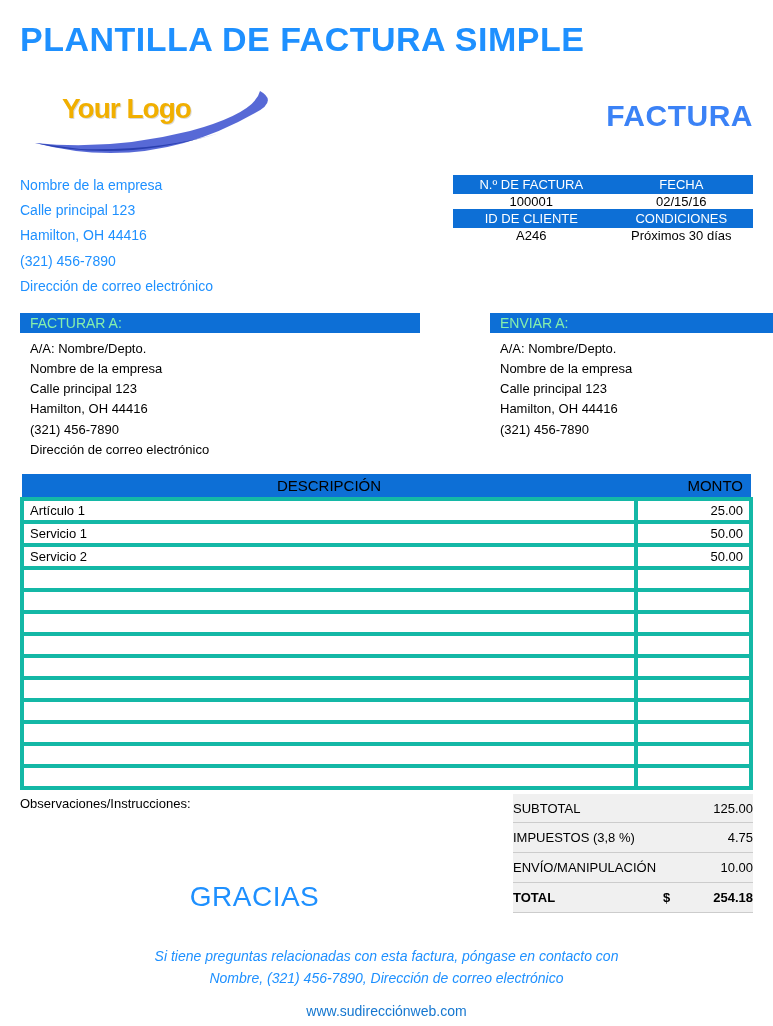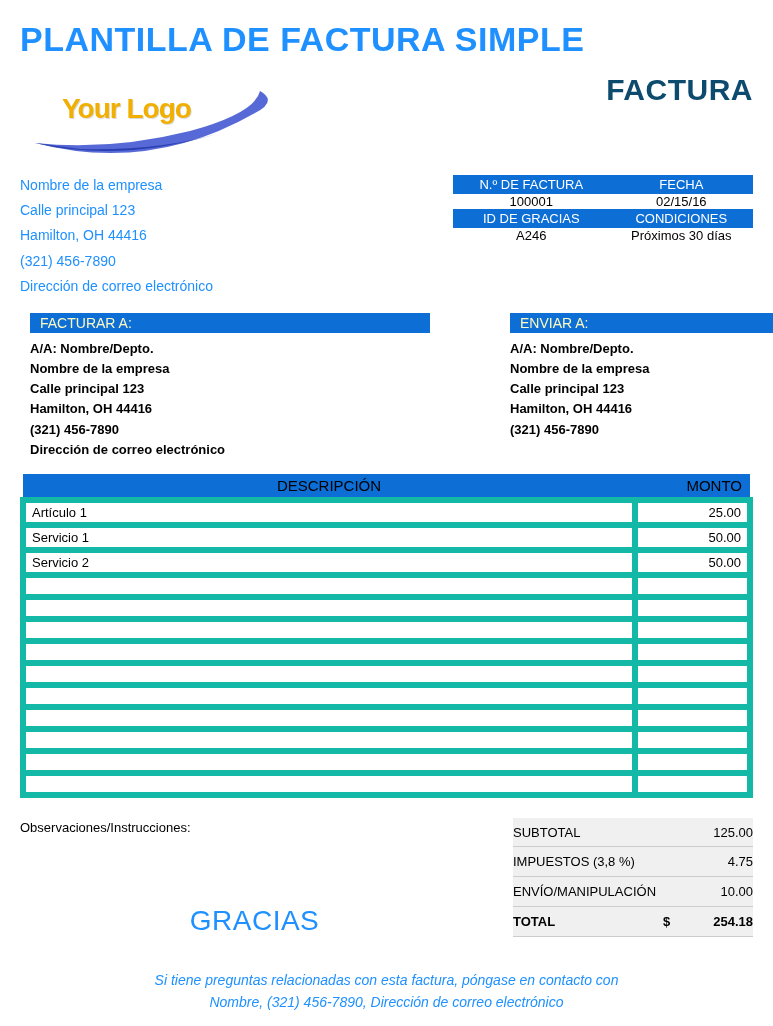--- a/index.html
+++ b/index.html
@@ -39,24 +39,25 @@
     left: 42px;
     top: 20px;
     font-family: 'Comic Sans MS', cursive, sans-serif;
     font-size: 28px;
     font-weight: bold;
     color: #f1af00;
     text-shadow: 1px 1px 0 rgba(0,0,0,.15);
     letter-spacing: -1px;
   }
   .factura-label {
-    color: #0c4a6e;
+    color: #3b82f6;
     font-size: 30px;
     font-weight: bold;
     letter-spacing: 0.5px;
+    margin-top: 26px;
     font-family: Arial, sans-serif;
   }
   .info-row {
     display: flex;
     justify-content: space-between;
     margin-top: 4px;
   }
   .company-info {
     color: #1e90ff;
     font-size: 14px;
@@ -85,63 +86,61 @@
     color: #000;
   }
   .addr-row {
     display: flex;
     margin-top: 14px;
     gap: 70px;
   }
   .addr-block { flex: 1; }
   .addr-head {
     background: #0d6fd6;
-    color: #fef9c3;
+    color: #86efac;
     padding: 2px 10px;
     font-size: 14px;
     width: 400px;
     max-width: 100%;
-    margin-left: 10px;
   }
   .addr-block:nth-child(2) .addr-head { width: 300px; }
   .addr-body {
     padding: 6px 10px 0 10px;
     line-height: 1.55;
     font-size: 13px;
-    font-weight: bold;
   }
   .line-items {
     width: 100%;
     border-collapse: collapse;
     margin-top: 14px;
     table-layout: fixed;
   }
   .line-items th {
     background: #0d6fd6;
     color: #000000;
     font-weight: normal;
     font-size: 15px;
     padding: 3px 8px;
     text-align: center;
   }
   .line-items th.amt, .line-items td.amt {
     width: 115px;
     text-align: right;
   }
   .line-items td {
-    border: 6px solid #14b8a6;
+    border: 4px solid #14b8a6;
     padding: 2px 6px;
     height: 22px;
     font-size: 13px;
   }
   .line-items td.desc { text-align: left; }
   .line-items td.amt { text-align: right; }
   .bottom-row {
     display: flex;
-    margin-top: 20px;
+    margin-top: 4px;
     gap: 24px;
   }
   .remarks {
     flex: 1;
     font-size: 13px;
     padding-top: 2px;
   }
   .thanks {
     color: #1e90ff;
     font-size: 28px;
@@ -204,21 +203,21 @@
         <tbody>
             <tr>
           <th>N.º DE FACTURA</th>
           <th>FECHA</th>
         </tr>
         <tr>
           <td>100001</td>
           <td>02/15/16</td>
         </tr>
         <tr>
-          <th>ID DE GRACIAS</th>
+          <th>ID DE CLIENTE</th>
           <th>CONDICIONES</th>
         </tr>
         <tr>
           <td>A246</td>
           <td>Próximos 30 días</td>
         </tr>
       </tbody>
         </table>
     </div>
   </div>

